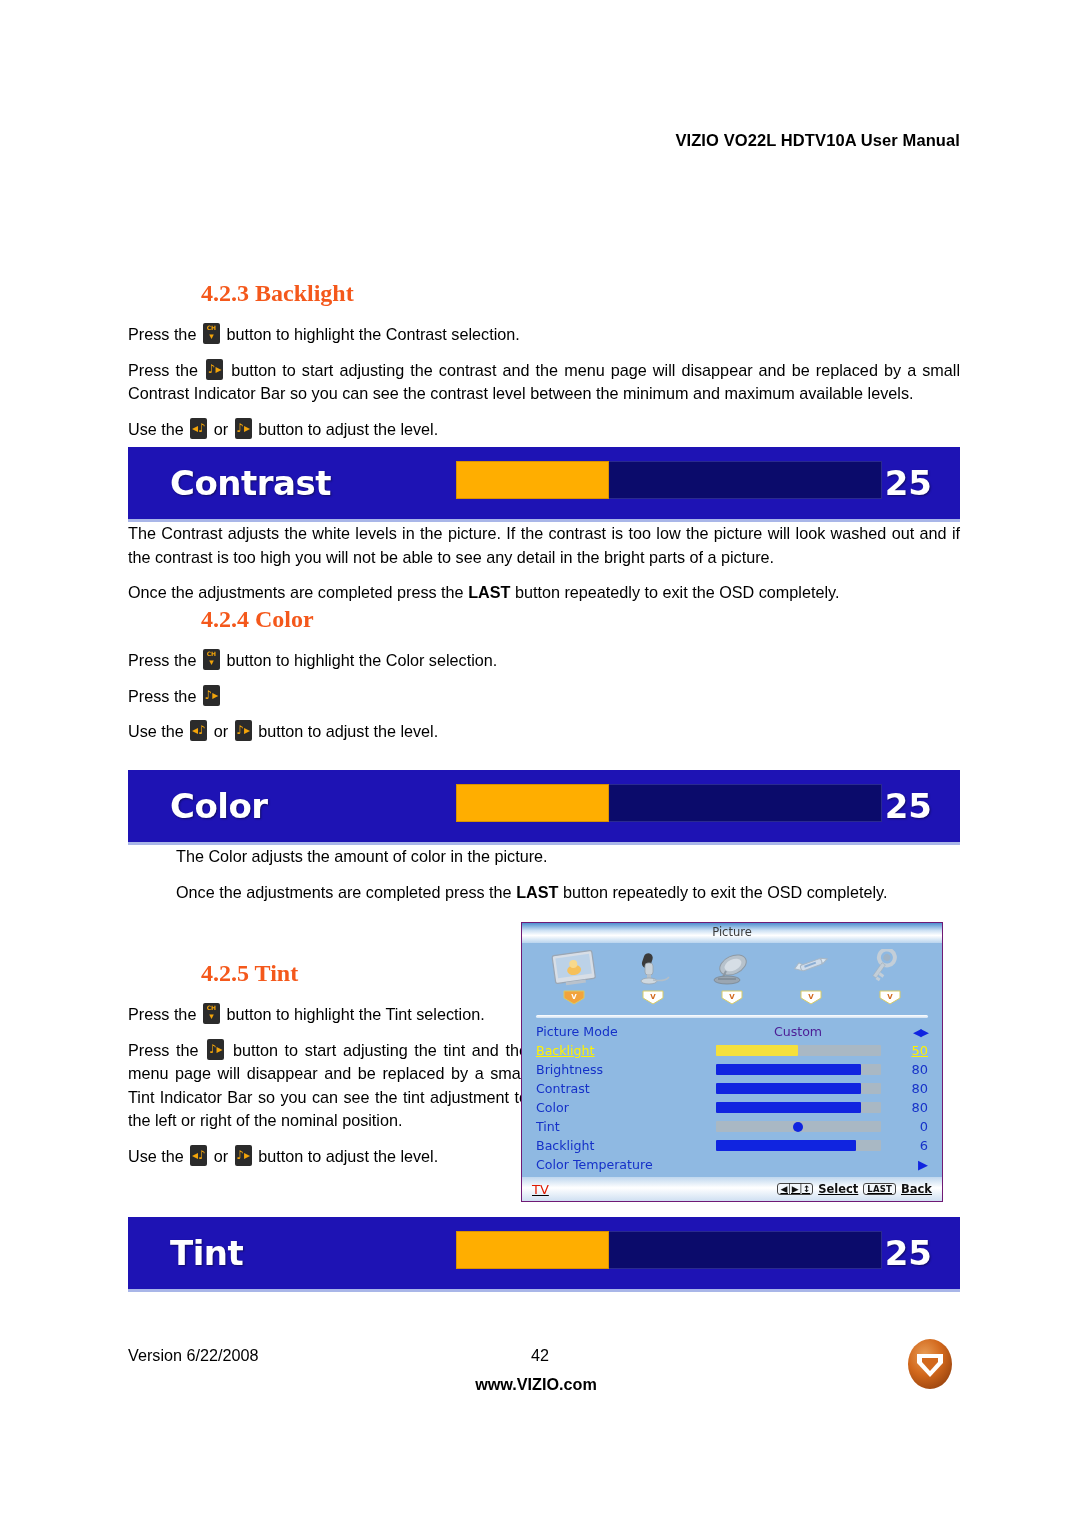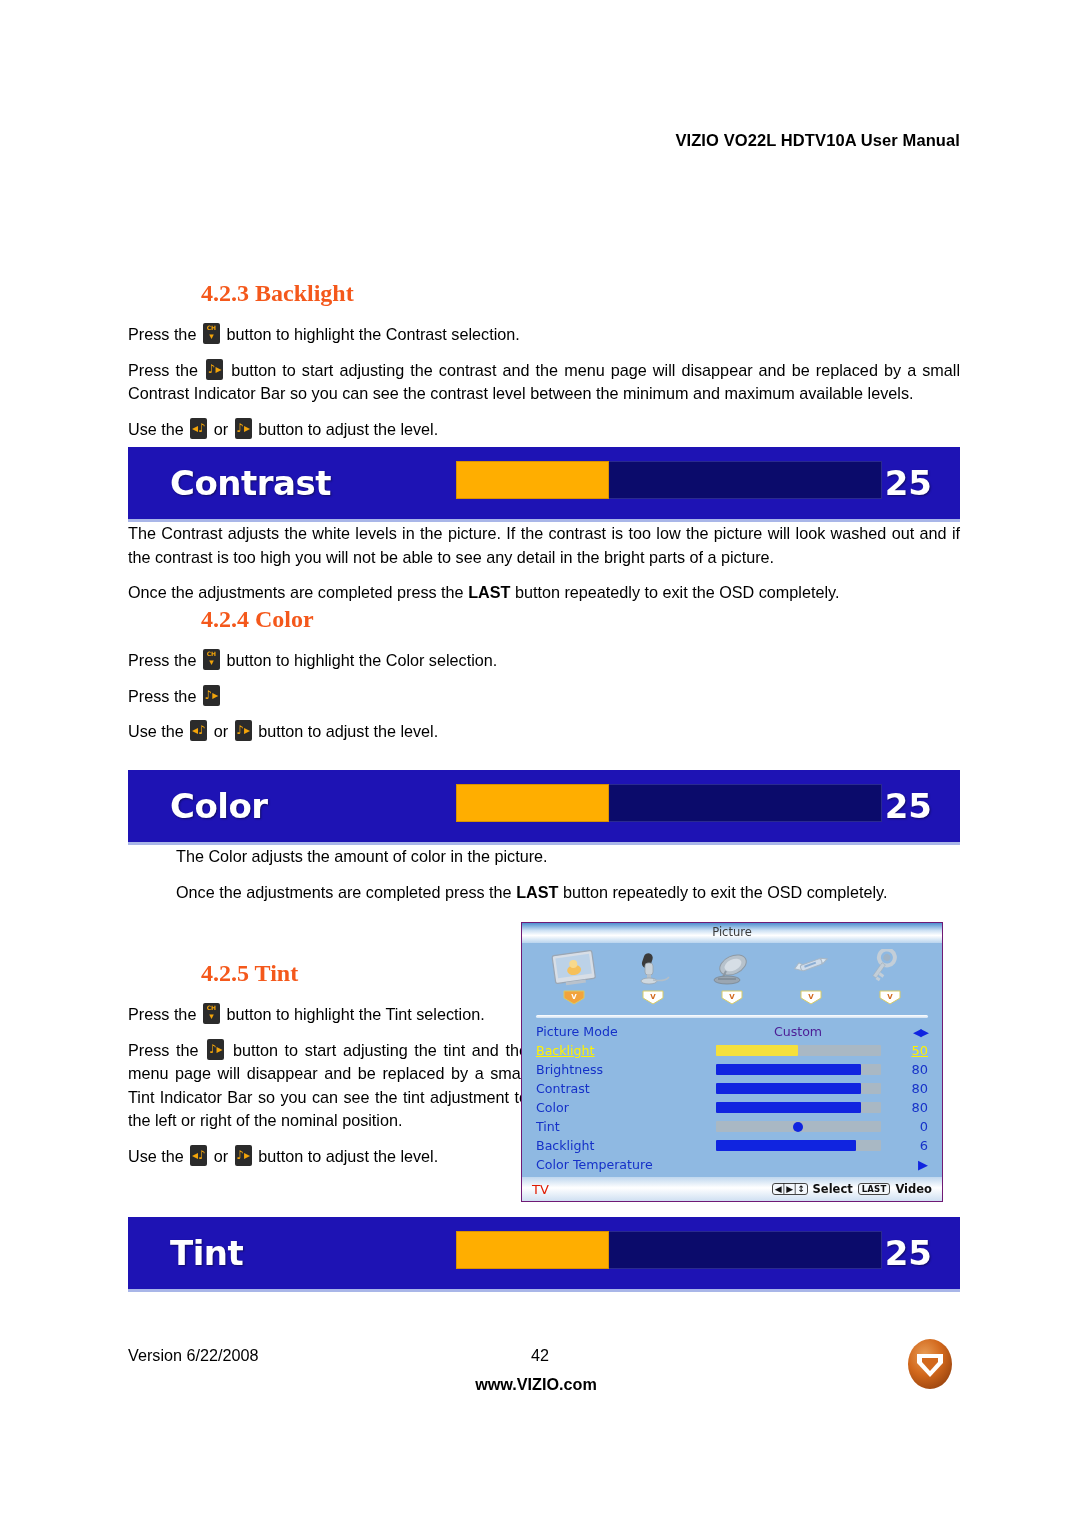--- a/index.html
+++ b/index.html
@@ -233,20 +233,21 @@
   .tri-right { color: #1024E0; font-size: 13px; line-height: 1; }
   .osd-menu .foot {
     position: absolute;
     left: 0; right: 0; bottom: 0;
     height: 20px;
     background: linear-gradient(to bottom,#bfd7ee 0%,#ffffff 45%,#cfe0f2 100%);
     display: flex;
     align-items: center;
     padding: 12px 10px;
     box-sizing: border-box;
+    text-decoration: underline;
   }
   .osd-menu .foot .tv {
     color: #E01B00;
     font-size: 13px;
     font-weight: normal;
   }
   .osd-menu .foot .right {
     margin-left: auto;
     display: flex;
     align-items: center;
@@ -578,21 +579,21 @@
           <div class="num"><span class="tri-right">▶</span></div>
         </div>
       </div>
 
     <div class="foot">
       <span class="tv">TV</span>
       <span class="right">
         <span class="keycap arrows">◀│▶│↕</span>
         <span>Select</span>
         <span class="keycap">LAST</span>
-        <span>Video</span>
+        <span>Back</span>
       </span>
     </div>
   </div>
 
   <div class="osd-bar" style="position:absolute;left:128px;top:1217px;">
     <div class="name">Tint</div>
     <div class="track">
       <div class="fill" id="fill-tint" style="width: 36%;"></div>
     </div>
     <div class="val">25</div>

